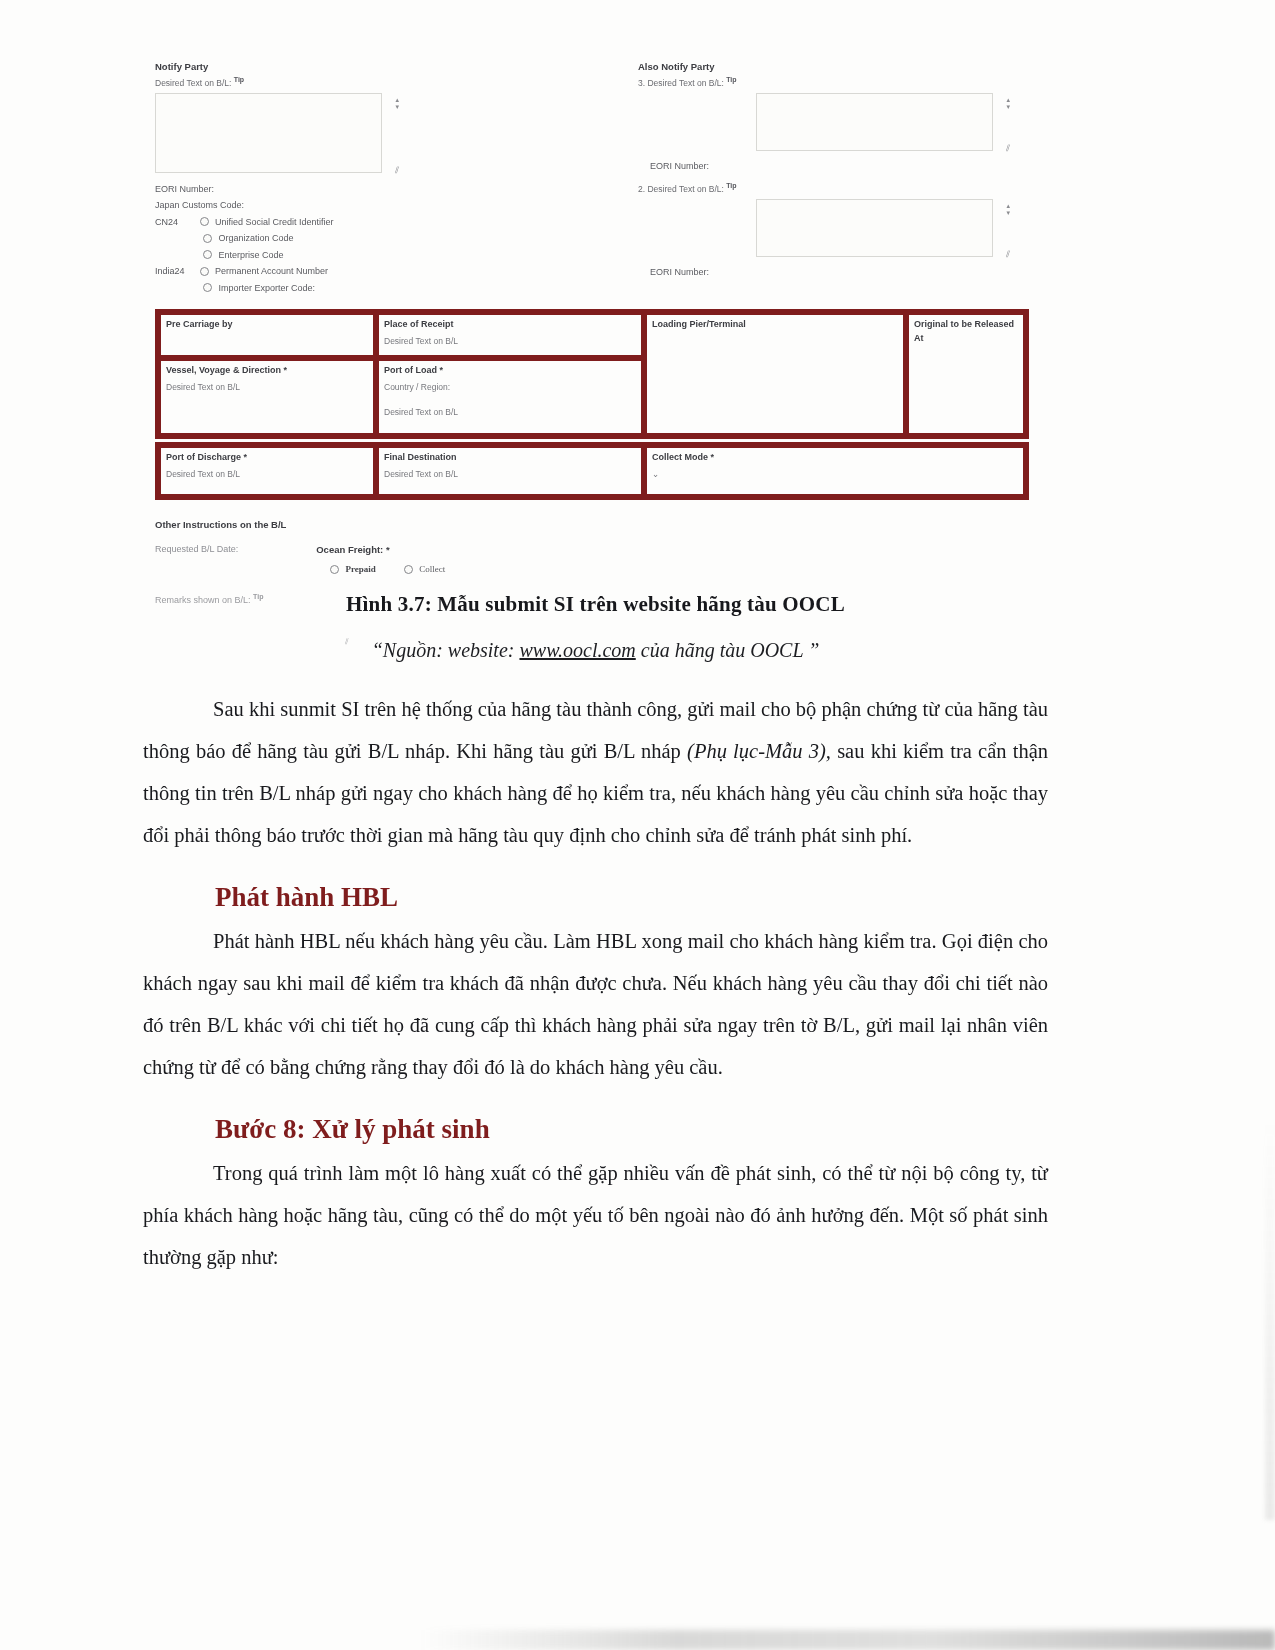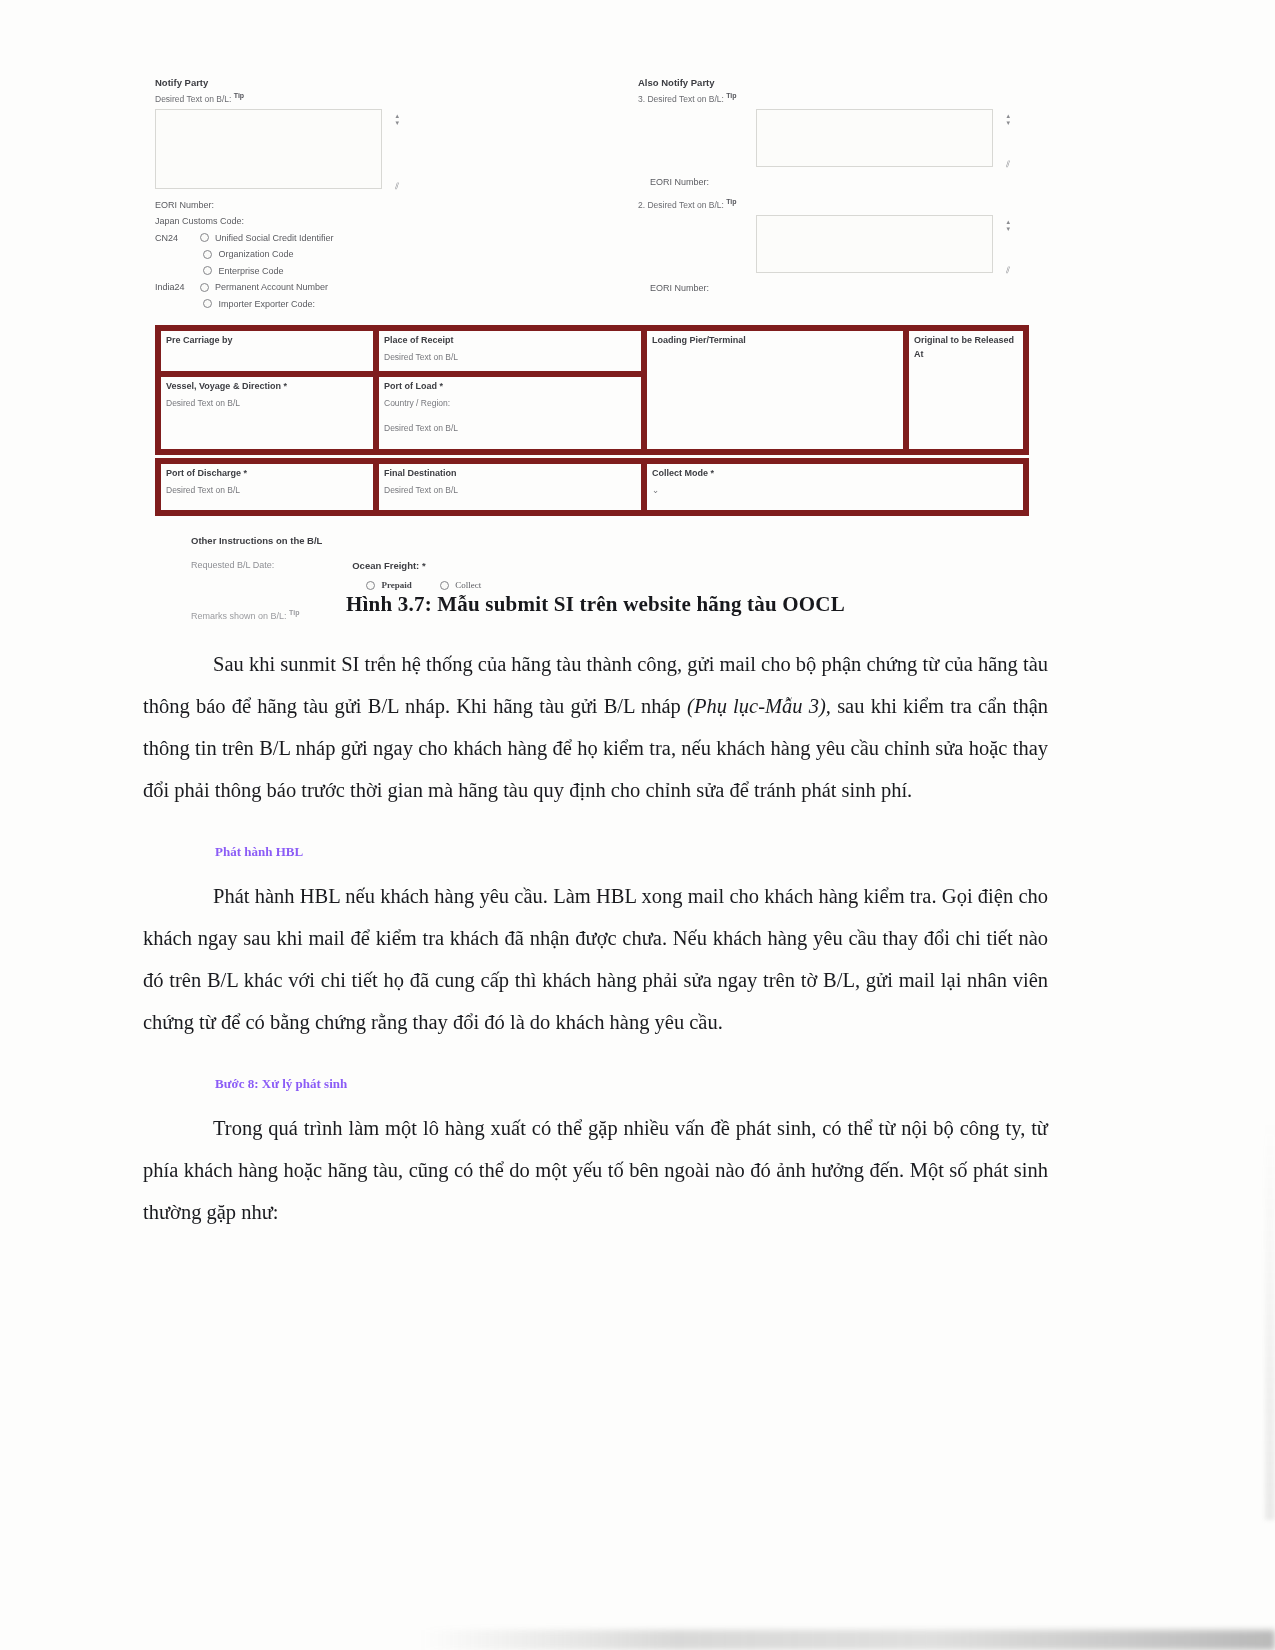--- a/index.html
+++ b/index.html
@@ -8,21 +8,21 @@
     background:#ffffff;
     font-family:"Liberation Serif", serif;
     color:#1c1c1c;
     position:relative;
     overflow:hidden;
   }
   .page { position:absolute; inset:0; background:#fdfdfc; }
 
   
   .form-area {
-    position:absolute; left:155px; top:76px; width:868px;
+    position:absolute; left:155px; top:60px; width:868px;
     font-family:"Liberation Sans", sans-serif;
     color:#5a5b60; font-size:9px; line-height:1.5;
   }
   .form-top { display:flex; }
   .ft-left  { width:483px; }
   .ft-right { width:385px; }
   .f-bold { font-weight:bold; color:#3c3d42; font-size:9.5px; }
   .f-sub { color:#6a6b70; font-size:8.5px; margin-top:1px; }
   .f-sub sup { font-size:7px; font-weight:bold; color:#55565c; }
   .f-box {
@@ -47,21 +47,21 @@
 
   table.f-grid { border-collapse:collapse; width:868px; margin-top:14px; table-layout:fixed; }
   table.f-grid td {
     border:6px solid #7f1d1d; vertical-align:top; padding:3px 5px;
     font-size:8.5px; color:#6a6b70;
   }
   table.f-grid .cell-label { font-weight:bold; color:#3c3d42; font-size:9px; }
   table.f-grid .cell-sub { margin-top:3px; color:#77787d; }
   .grid-gap { height:3px; }
 
-  .f-other { margin-top:18px;margin-left:36px; }
+  .f-other { margin-top:18px; }
   .f-other-row { display:flex; margin-top:10px; }
   .f-faint { color:#8e8f94; }
   .f-of-block { margin-left:78px; }
   .f-of-options { margin-top:6px; margin-left:14px;font-family:Liberation Serif, serif; }
   .f-of-options .opt-label { font-weight:bold; color:#45464b; margin-right:26px; }
   .f-remarks { margin-top:16px; color:#9a9b9f; }
   .f-remarks sup { font-size:7px; font-weight:bold; }
   .f-stray { margin-top:28px; margin-left:190px; color:#a8a9ac; font-size:8px; }
 
   
@@ -78,21 +78,21 @@
   .fig-source .src-link { text-decoration:underline; }
   .para {
     font-size:20.5px; line-height:42px; text-align:justify;
     text-indent:70px; color:#191a1e; margin:0;
   }
   .p1 { margin-top:26px; }
   .p2 { margin-top:6px; }
   .p3 { margin-top:6px; }
   .ital { font-style:italic; }
   .sub-heading {
-    font-weight:bold; font-size:13px; color:#8b5cf6;
+    font-weight:bold; font-size:27px; color:#7f1d1d;
     margin:26px 0 8px 72px; line-height:30px;
   }
   .page-number {
     position:absolute; left:0; width:1275px; top:1538px;
     text-align:center; font-size:22px; color:#26272b;
     font-family:"Liberation Serif", serif;
   }
 
   
   .scan-smudge-bottom {
@@ -267,20 +267,23 @@
         <sup>Tip</sup>
       </div>
       <div class="f-stray">⫽</div>
     </div>
   </div>
 
   <div class="doc">
 
     <div class="fig-caption">Hình 3.7: Mẫu submit SI trên website hãng tàu OOCL</div>
 
+    <div class="fig-source">
+      <span>“Nguồn: website: </span><span class="src-link">www.oocl.com</span><span> của hãng tàu OOCL ”</span>
+    </div>
 
     <p class="para p1"><span>Sau khi sunmit SI trên hệ thống của hãng tàu thành công, gửi mail cho bộ phận chứng từ của hãng tàu thông báo để hãng tàu gửi B/L nháp. Khi hãng tàu gửi B/L nháp </span><span class="ital">(Phụ lục-Mẫu 3),</span><span> sau khi kiểm tra cẩn thận thông tin trên B/L nháp gửi ngay cho khách hàng để họ kiểm tra, nếu khách hàng yêu cầu chỉnh sửa hoặc thay đổi phải thông báo trước thời gian mà hãng tàu quy định cho chỉnh sửa để tránh phát sinh phí.</span></p>
 
     <div class="sub-heading">Phát hành HBL</div>
 
     <p class="para p2">Phát hành HBL nếu khách hàng yêu cầu. Làm HBL xong mail cho khách hàng kiểm tra. Gọi điện cho khách ngay sau khi mail để kiểm tra khách đã nhận được chưa. Nếu khách hàng yêu cầu thay đổi chi tiết nào đó trên B/L khác với chi tiết họ đã cung cấp thì khách hàng phải sửa ngay trên tờ B/L, gửi mail lại nhân viên chứng từ để có bằng chứng rằng thay đổi đó là do khách hàng yêu cầu.</p>
 
     <div class="sub-heading">Bước 8: Xử lý phát sinh</div>
 
     <p class="para p3">Trong quá trình làm một lô hàng xuất có thể gặp nhiều vấn đề phát sinh, có thể từ nội bộ công ty, từ phía khách hàng hoặc hãng tàu, cũng có thể do một yếu tố bên ngoài nào đó ảnh hưởng đến. Một số phát sinh thường gặp như:</p>

